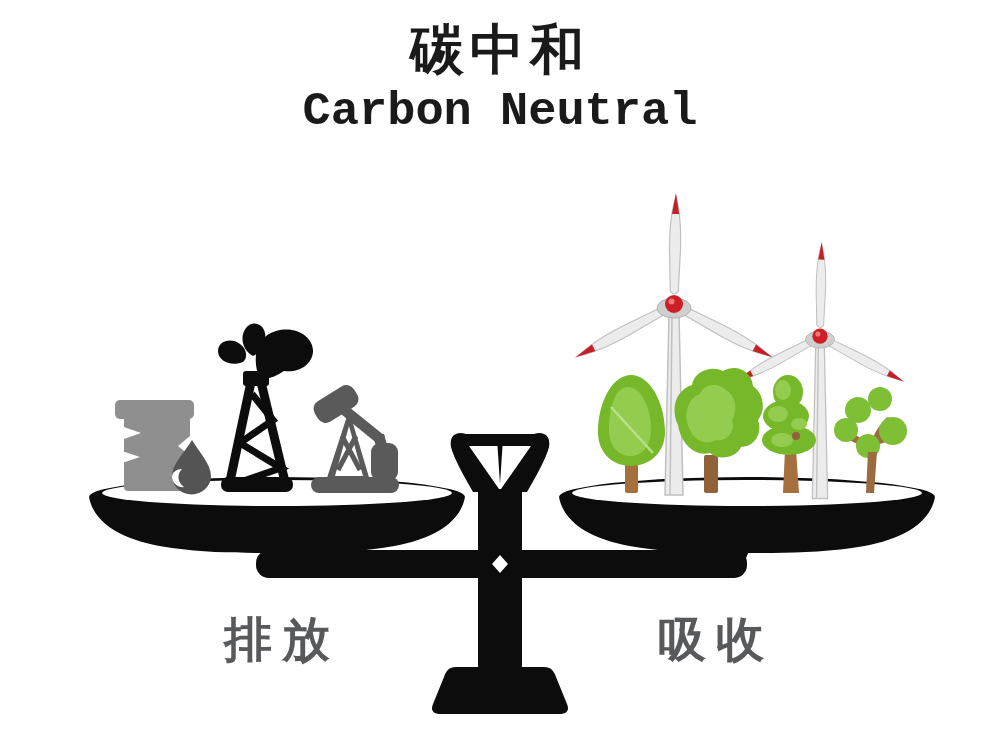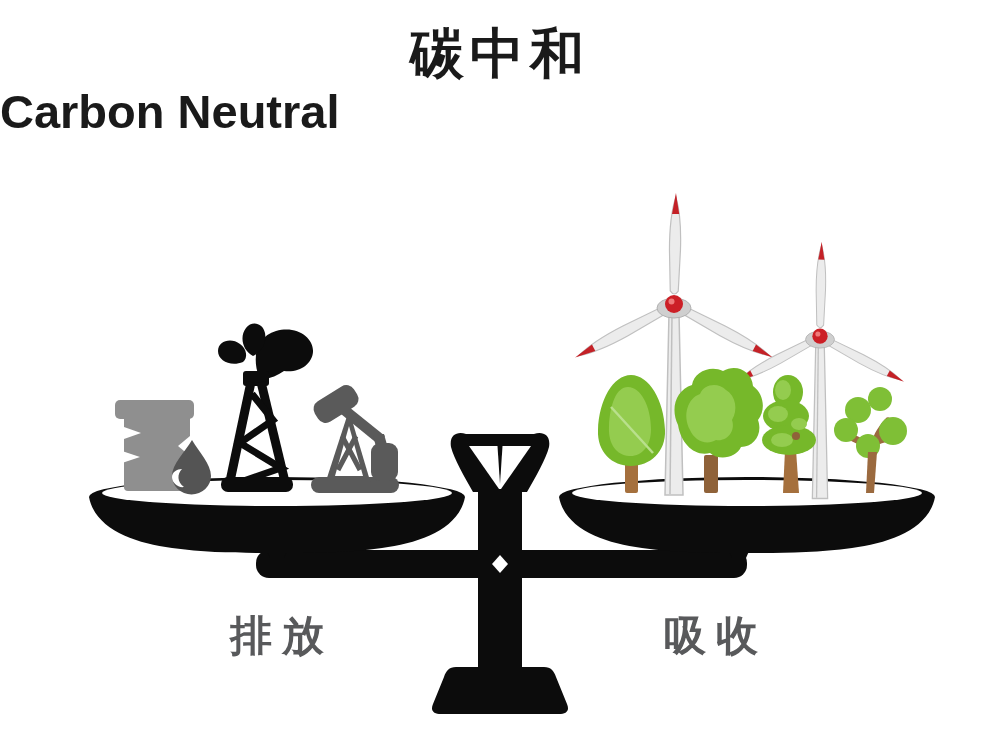--- a/index.html
+++ b/index.html
@@ -1,29 +1,29 @@
 <!DOCTYPE html>
 <html><head>
 <meta charset="utf-8">
 <style>
   html,body{margin:0;padding:0;background:#ffffff;}
   #canvas{
     position:relative;width:958px;height:749px;background:#ffffff;
-    overflow:hidden;font-family:Liberation Sans, sans-serif;
+    overflow:hidden;font-family:Liberation Mono, monospace;
   }
   .title-zh{
     position:absolute;top:24px;left:0;width:1000px;text-align:center;
     font-size:54px;font-weight:700;color:#1a1a1a;letter-spacing:6px;line-height:1.1;
   }
   .title-en{
-    position:absolute;top:86px;left:0;width:1000px;
+    position:absolute;top:86px;left:0;width:1000px;text-align:center;
     font-size:47px;font-weight:700;color:#1a1a1a;letter-spacing:0px;line-height:1.1;
   }
   .side-label{
-    position:absolute;top:608px;font-size:42px;font-weight:700;color:#58595b;
+    position:absolute;top:608px;font-size:48px;font-weight:700;color:#58595b;
     letter-spacing:10px;white-space:nowrap;transform:translateX(-50%);
   }
   .side-label.left{left:282px;}
   .side-label.right{left:716px;}
   svg{position:absolute;top:0;left:0;}
 </style>
 </head>
 <body>
 
 <div id="canvas">

